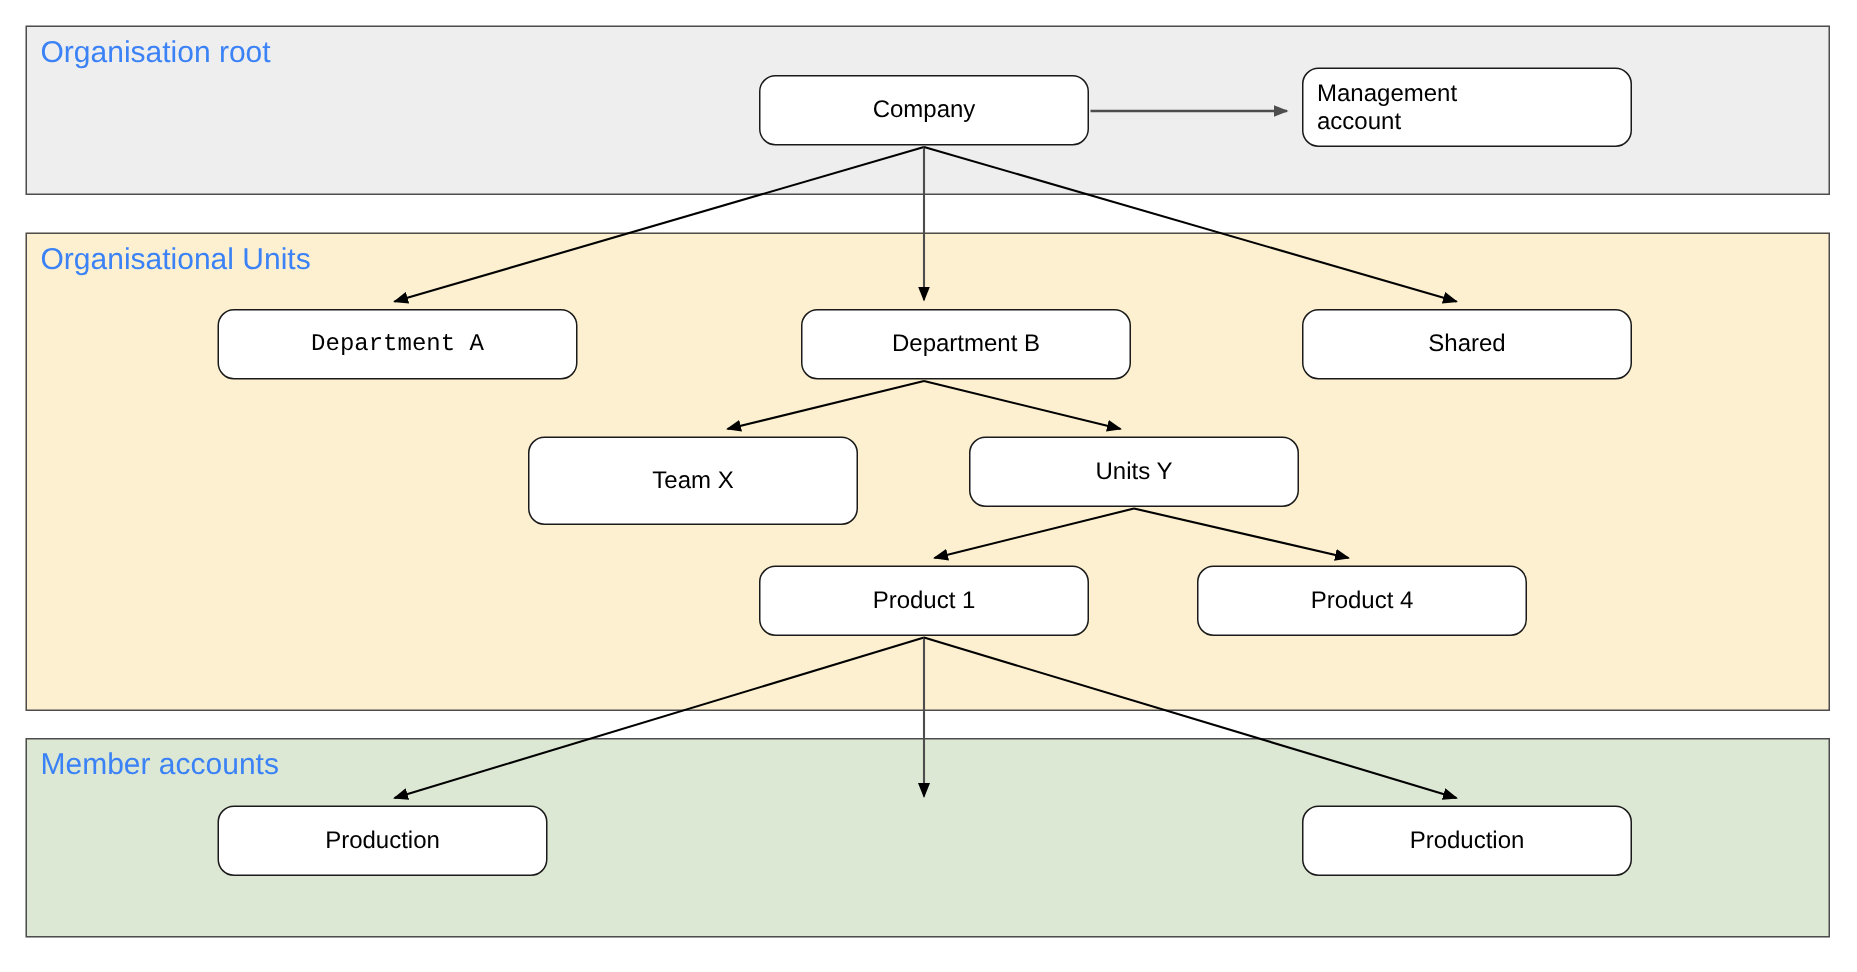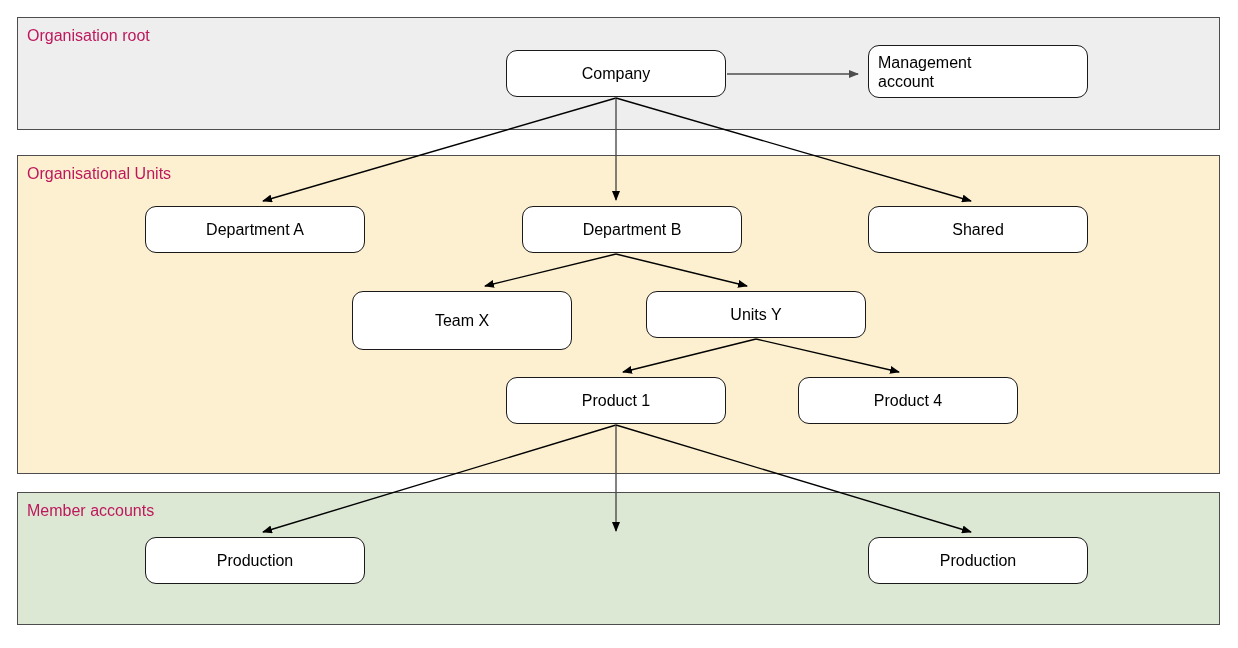--- a/index.html
+++ b/index.html
@@ -25,22 +25,22 @@
     height: 648px;
     overflow: visible;
   }
   .band {
     position: absolute;
     box-sizing: border-box;
     border: 1px solid #4d4d4d;
   }
   .band-label {
     position: absolute;
-    font-size: 16px;
-    color: #be185d;
+    font-size: 20px;
+    color: #3b82f6;
     line-height: 19px;
     white-space: nowrap;
     text-align: center;
   }
   .node {
     position: absolute;
     box-sizing: border-box;
     background: #ffffff;
     border: 1px solid #1a1a1a;
     border-radius: 11px;
@@ -103,25 +103,25 @@
 
   <div class="node" style="left:506px; top:50px; width:220px; height:47px;">
     <span class="node-label">Company</span>
   </div>
 
   <div class="node node-left" style="left:868px; top:45px; width:220px; height:53px;">
     <span class="node-label">Management
 account</span>
   </div>
 
-  <div class="node" style="left:145px; top:206px; width:220px; height:47px;">
+  <div class="node" style="left:145px; top:206px; width:240px; height:47px;font-family:Liberation Mono, monospace;">
     <span class="node-label">Department A</span>
   </div>
 
-  <div class="node" style="left:522px; top:206px; width:220px; height:47px;">
+  <div class="node" style="left:534px; top:206px; width:220px; height:47px;">
     <span class="node-label">Department B</span>
   </div>
 
   <div class="node" style="left:868px; top:206px; width:220px; height:47px;">
     <span class="node-label">Shared</span>
   </div>
 
   <div class="node" style="left:352px; top:291px; width:220px; height:59px;">
     <span class="node-label">Team X</span>
   </div>

